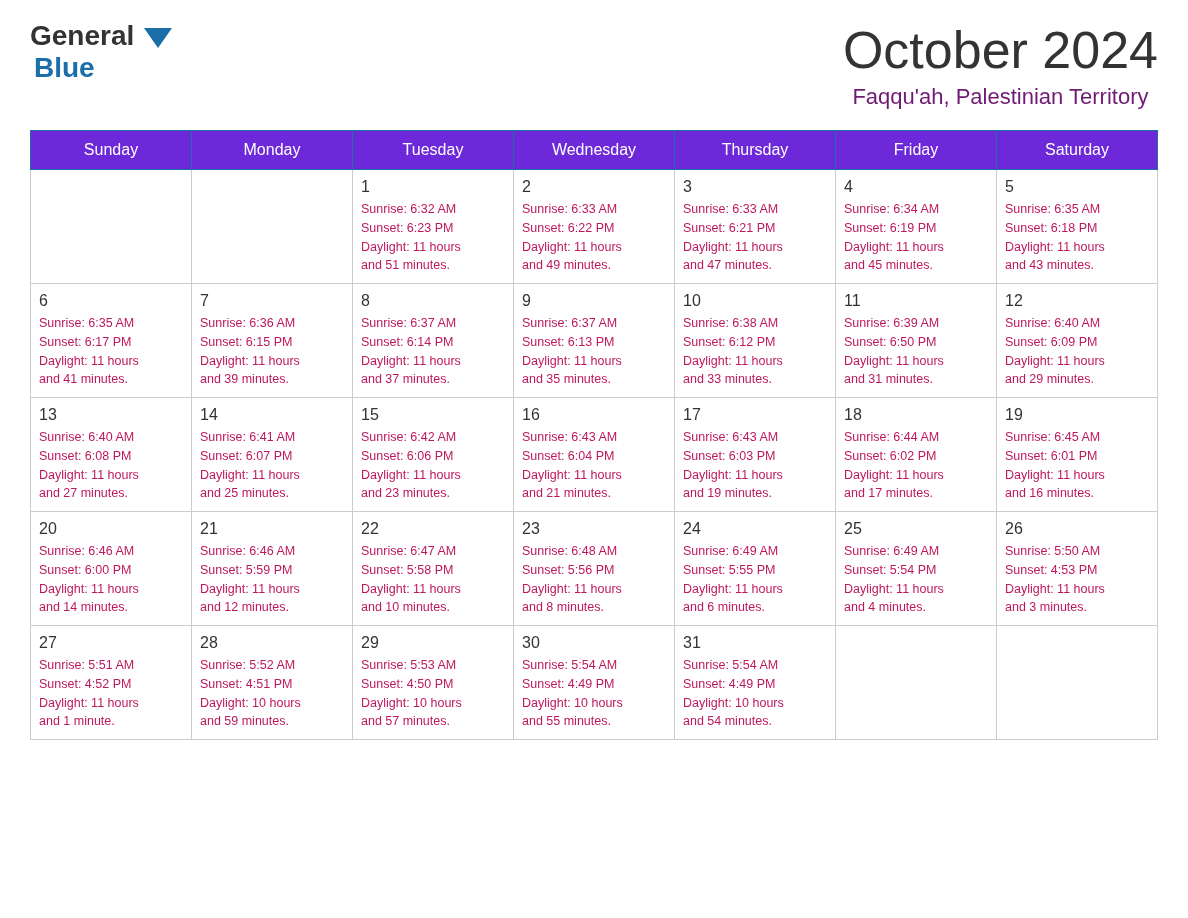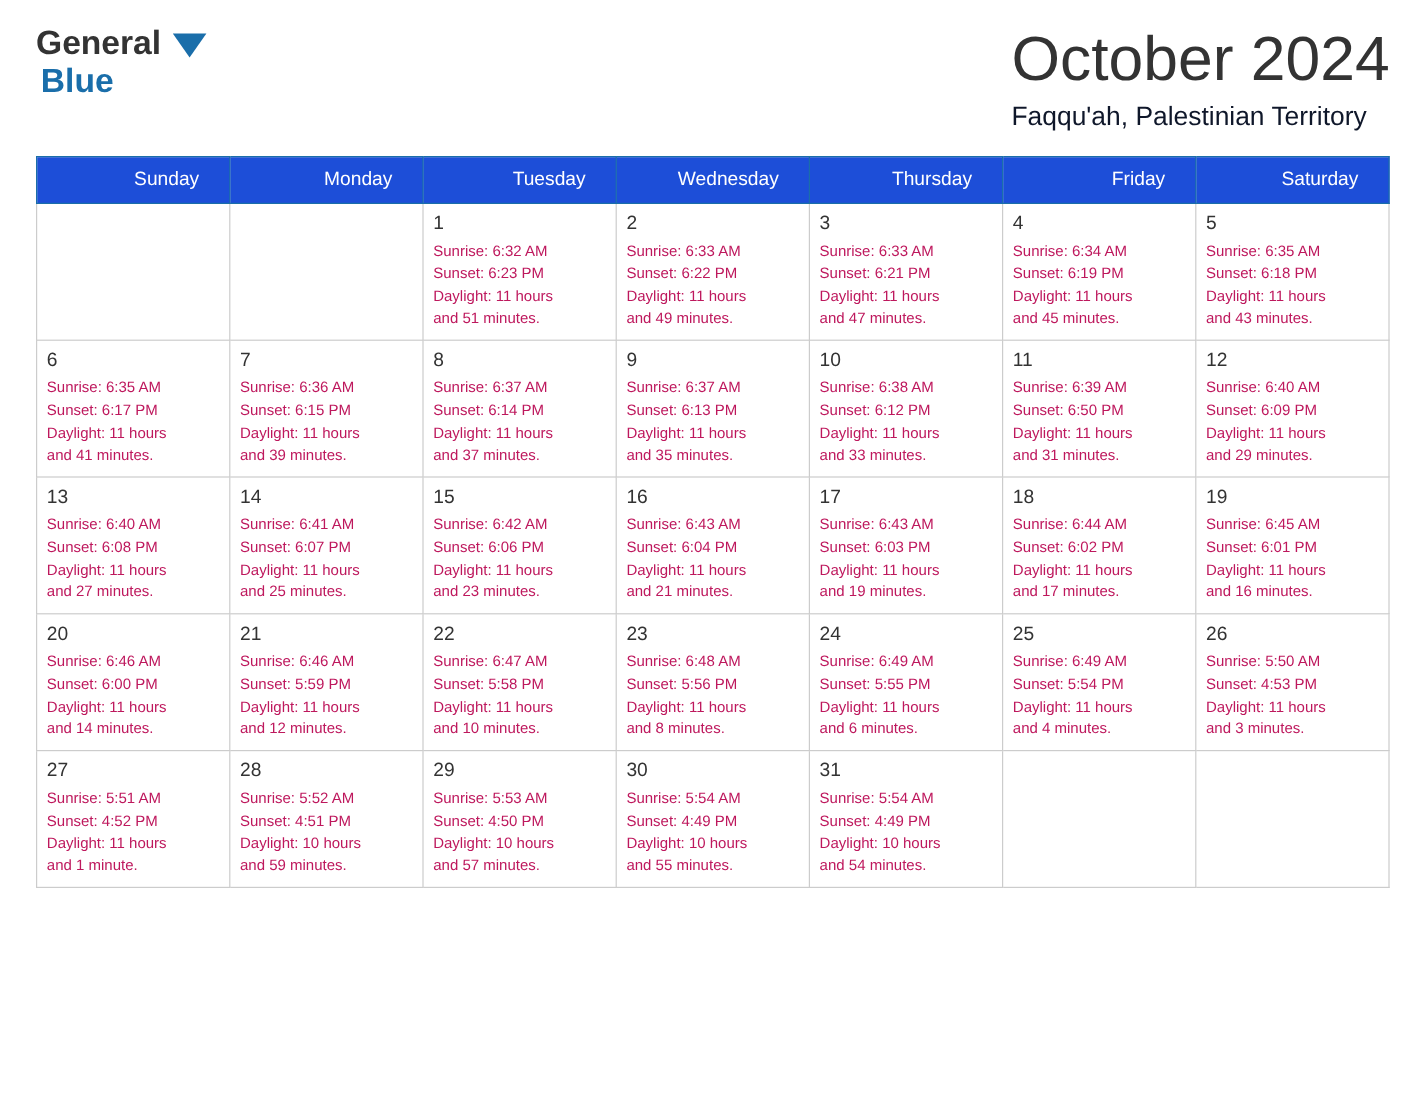--- a/index.html
+++ b/index.html
@@ -35,44 +35,44 @@
       margin-left: 2px;
       margin-top: 4px;
     }
     .logo-blue {
       font-size: 28px;
       font-weight: bold;
       color: #1a6eaa;
       margin-left: 4px;
     }
     .title-area {
-      text-align: left;
+      text-align: center;
     }
     .month-title {
       font-size: 52px;
       font-weight: normal;
       color: #333;
     }
     .location-title {
       font-size: 22px;
-      color: #0f172a;
+      color: #701a75;
       margin-top: 4px;
     }
     .calendar-table {
       width: 100%;
       border-collapse: collapse;
       table-layout: fixed;
     }
     .calendar-table th {
-      background-color: #1d4ed8;
+      background-color: #6d28d9;
       color: #fff;
       padding: 10px 25px;
       font-size: 16px;
       font-weight: normal;
-      text-align: right;
+      text-align: center;
       border: 1px solid #1a6eaa;
     }
     .calendar-table td {
       border: 1px solid #ccc;
       padding: 8px;
       vertical-align: top;
       height: 110px;
     }
     .day-number {
       font-size: 16px;

